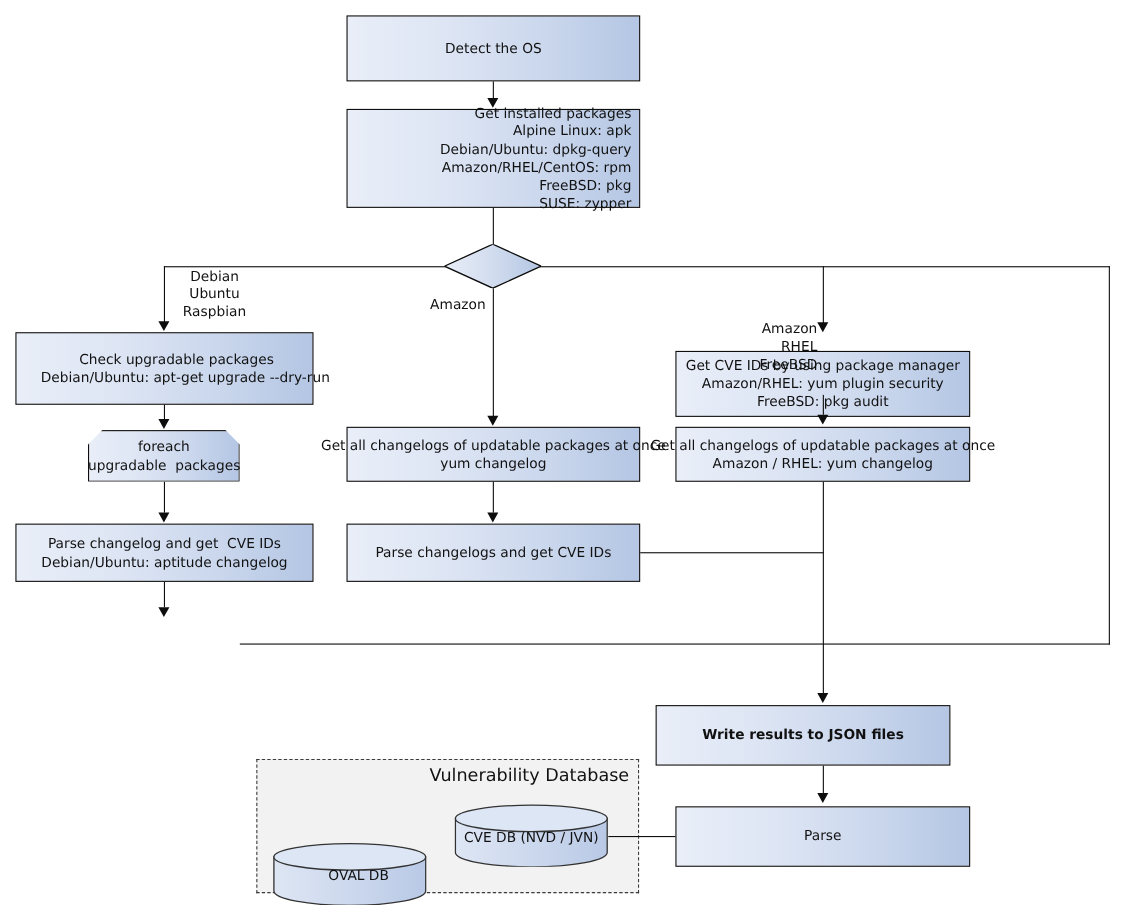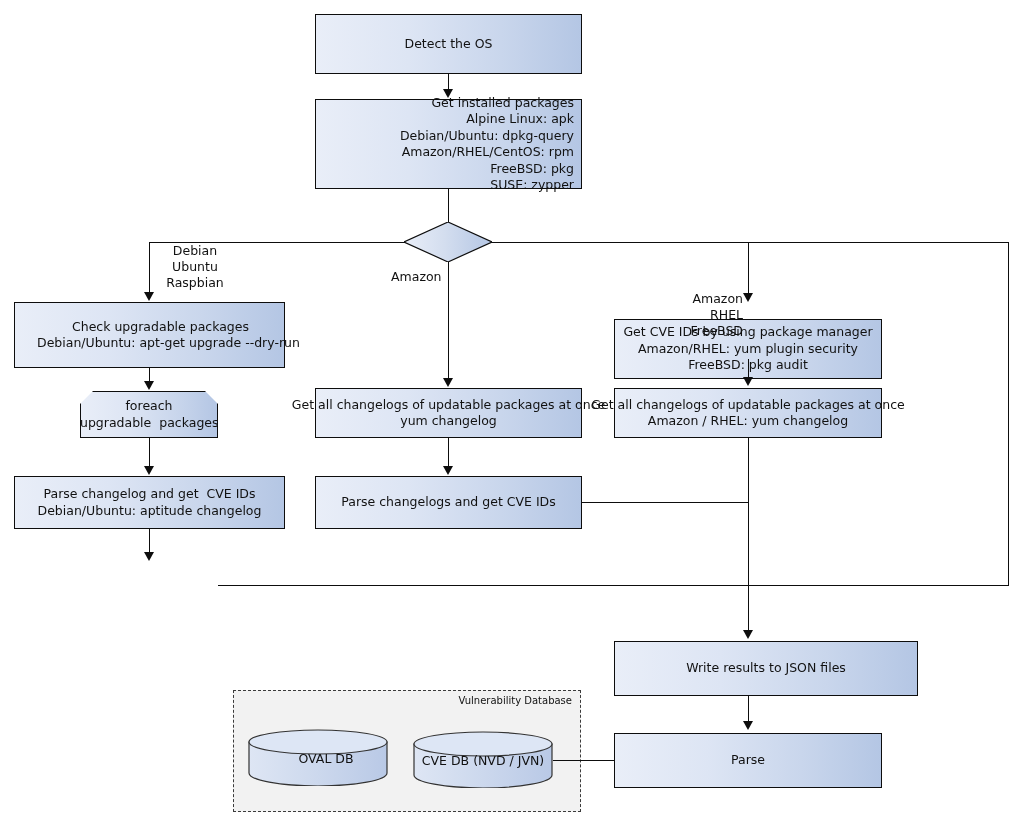--- a/index.html
+++ b/index.html
@@ -65,21 +65,21 @@
   
   .dbgroup{
     position:absolute;
     box-sizing:border-box;
     border:1.6px dashed #3b3b3b;
     background:#f2f2f2;
   }
   .dbgroup-title{
     position:absolute;
     right:8px;top:4px;
-    font-size:10px;color:#111;white-space:nowrap;
+    font-size:16px;color:#111;white-space:nowrap;
   }
   .cyl{position:absolute;}
   .cyl svg{display:block;}
   .cyl .lbl{
     position:absolute;left:0;right:0;top:50%;
     transform:translateY(-45%);
     text-align:center;font-size:12.5px;color:#111;white-space:nowrap;
   }
 </style>
 </head>
@@ -131,33 +131,33 @@
   </div>
 
   <div class="node" style="left:614px;top:319px;width:268px;height:60px;">
     <span class="txt">Get&nbsp;CVE&nbsp;IDs&nbsp;by&nbsp;using&nbsp;package&nbsp;manager<br>Amazon/RHEL:&nbsp;yum&nbsp;plugin&nbsp;security<br>FreeBSD:&nbsp;pkg&nbsp;audit</span>
   </div>
 
   <div class="node overflow" style="left:614px;top:388px;width:268px;height:50px;">
     <span class="txt">Get&nbsp;all&nbsp;changelogs&nbsp;of&nbsp;updatable&nbsp;packages&nbsp;at&nbsp;once<br>Amazon&nbsp;/&nbsp;RHEL:&nbsp;yum&nbsp;changelog</span>
   </div>
 
-  <div class="node" style="left:614px;top:641px;width:304px;height:55px;">
+  <div class="node" style="left:596px;top:641px;width:268px;height:55px;font-weight:bold;">
     <span class="txt">Write results to JSON files</span>
   </div>
 
   <div class="node" style="left:614px;top:733px;width:268px;height:55px;">
     <span class="txt">Parse</span>
   </div>
 
   <div class="dbgroup" style="left:233px;top:690px;width:348px;height:122px;">
     <span class="dbgroup-title">Vulnerability Database</span>
   </div>
 
-  <div class="cyl" style="left:248px;top:729px;width:156px;height:57px;">
+  <div class="cyl" style="left:248px;top:766px;width:156px;height:57px;">
     <svg width="140" height="57" viewBox="0 0 140 57">
       <defs>
         <linearGradient id="gcyl1" x1="0" y1="0" x2="1" y2="0">
           <stop offset="0%" stop-color="#dee6f4"></stop>
           <stop offset="50%" stop-color="#ccd8ed"></stop>
           <stop offset="100%" stop-color="#b9c9e6"></stop>
         </linearGradient>
       </defs>
       <path d="M1,13 L1,44 A69,13 0 0 0 139,44 L139,13 Z" fill="url(#gcyl1)" stroke="#333" stroke-width="1.2"></path>
       <ellipse cx="70" cy="13" rx="69" ry="12" fill="#dde6f5" stroke="#333" stroke-width="1.2"></ellipse>

